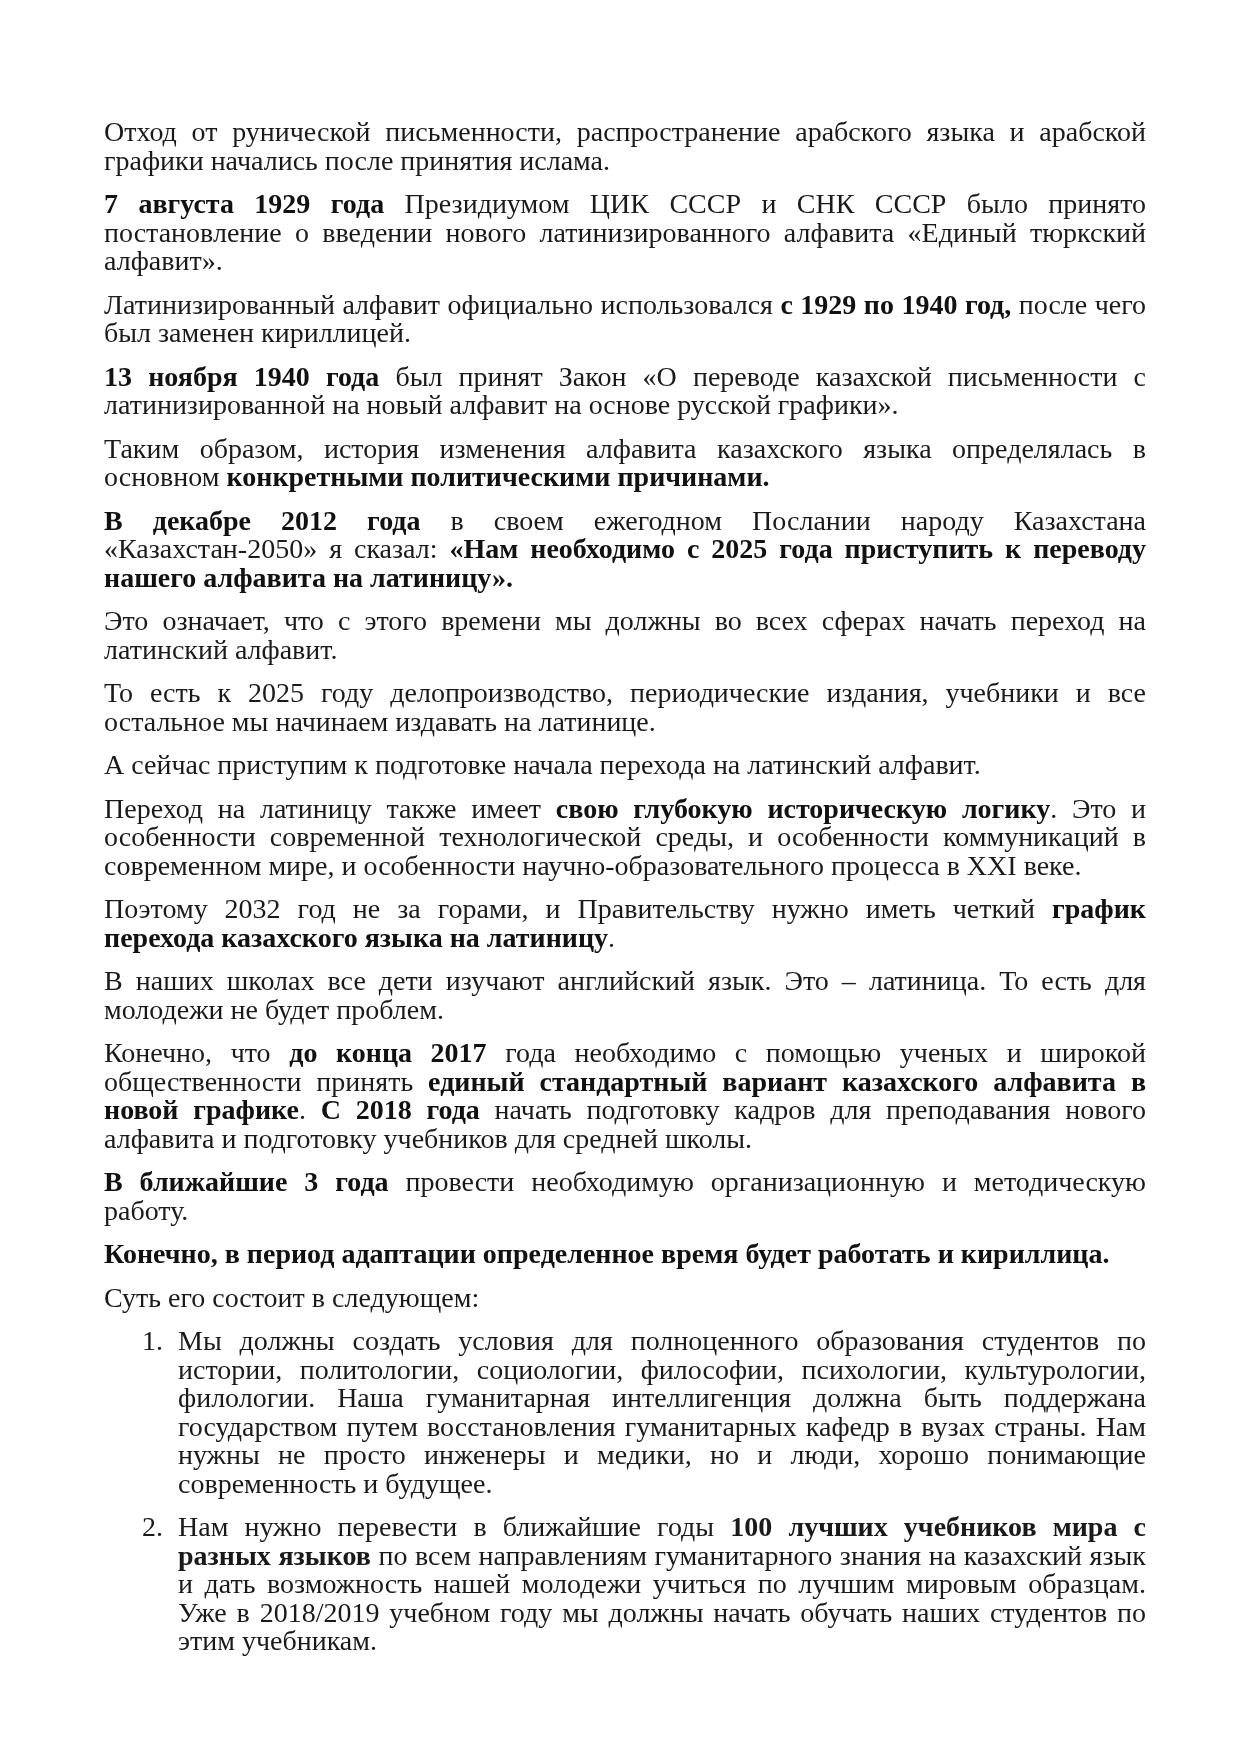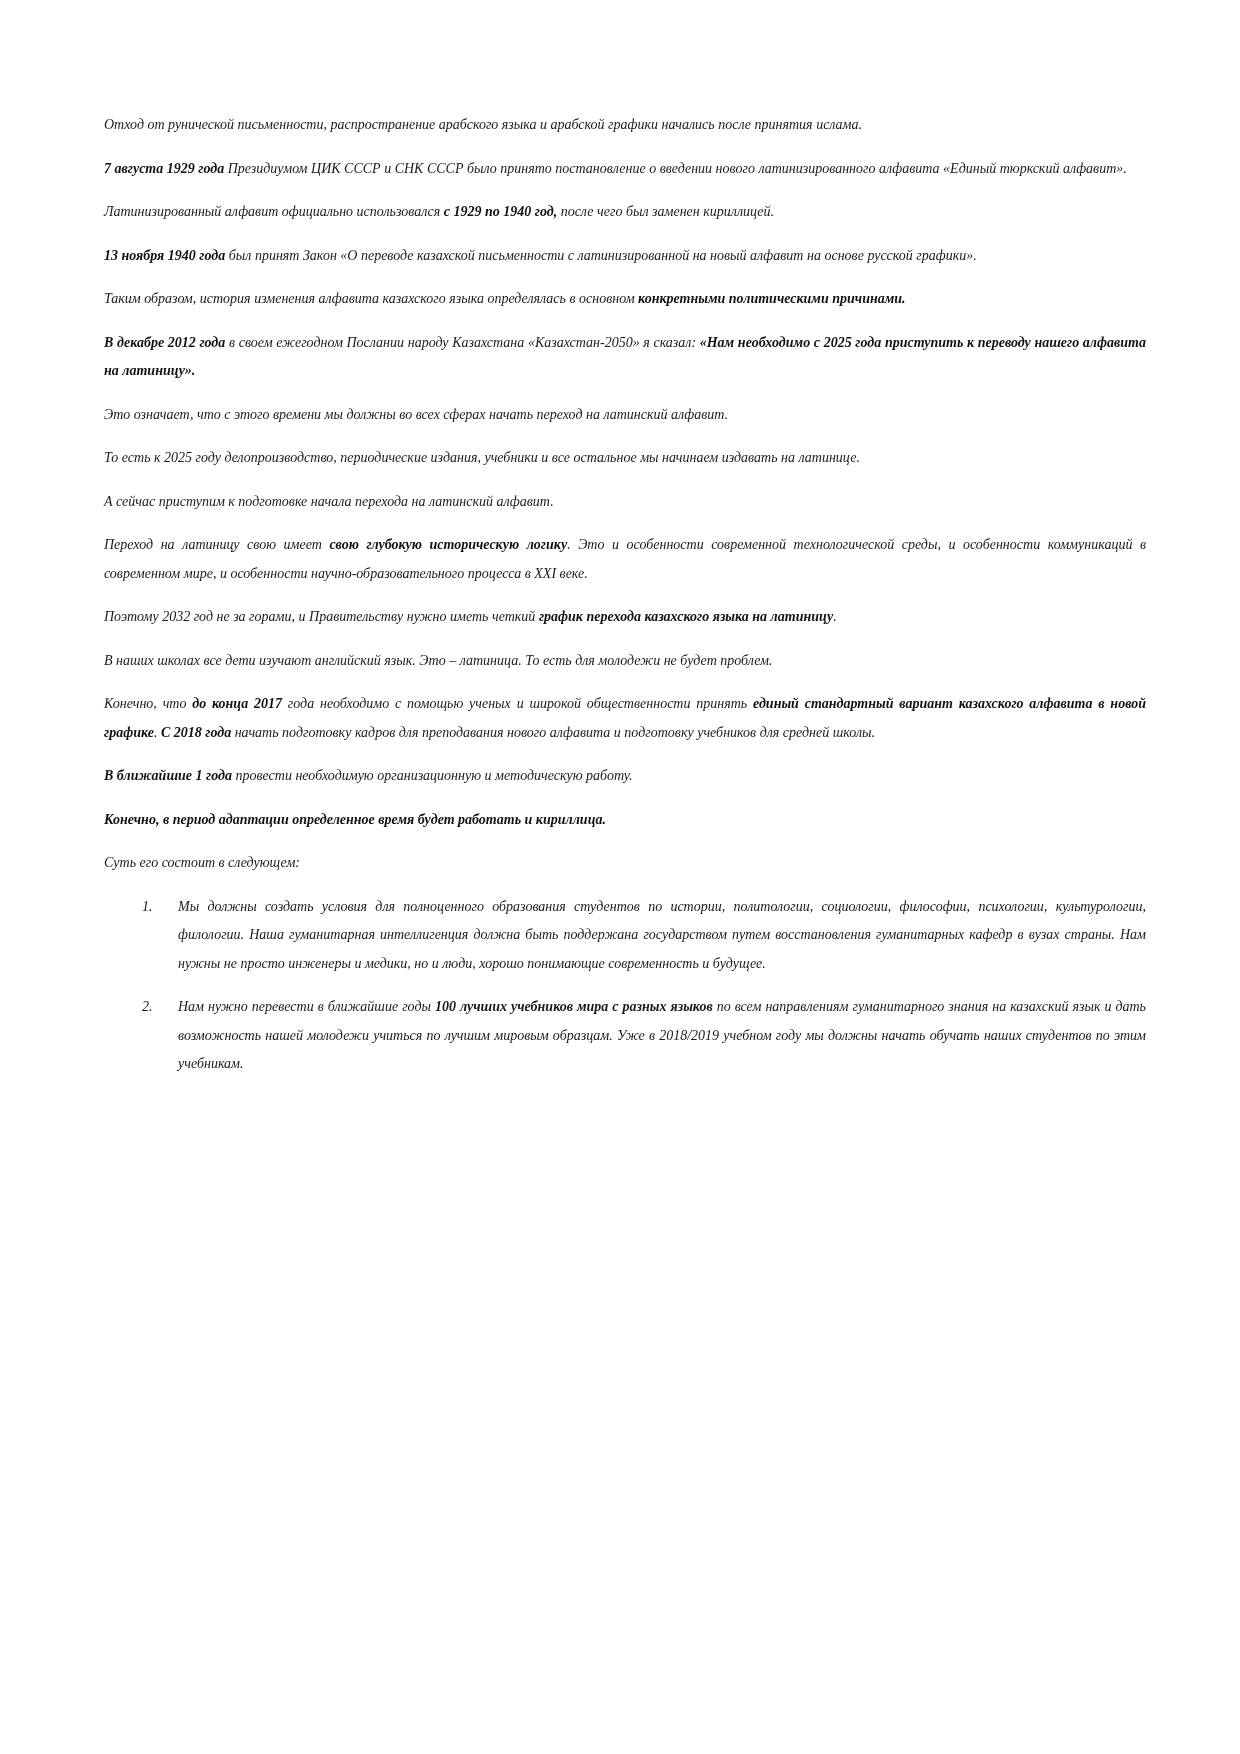--- a/index.html
+++ b/index.html
@@ -1,26 +1,25 @@
 <!DOCTYPE html>
 <html><head>
 <meta charset="utf-8">
 <style>
   html, body { margin: 0; padding: 0; background: #ffffff; }
   body { width: 1240px; height: 1754px; position: relative; overflow: hidden; }
   .page {
     position: absolute;
     left: 104px;
-    top: 111px;
+    top: 118px;
     width: 1042px;
     font-family: "Liberation Serif", "DejaVu Serif", serif;
-    font-size: 14px;
+    font-size: 28px;
     line-height: 28.5px;
     color: #1a1a1a;
-    font-style: italic;
   }
   .para {
     margin: 0 0 15px 0;
     text-align: justify;
     text-justify: inter-word;
   }
   .para b { font-weight: bold; color: #111; }
   .list {
     list-style: none;
     margin: 0;
@@ -45,25 +44,25 @@
   <div id="doc-body">
       <p class="para"><span>Отход от рунической письменности, распространение арабского языка и арабской графики начались после принятия ислама.</span></p>
       <p class="para"><b>7 августа 1929 года</b><span> Президиумом ЦИК СССР и СНК СССР было принято постановление о введении нового латинизированного алфавита «Единый тюркский алфавит».</span></p>
       <p class="para"><span>Латинизированный алфавит официально использовался </span><b>с 1929 по 1940 год,</b><span> после чего был заменен кириллицей.</span></p>
       <p class="para"><b>13 ноября 1940 года</b><span> был принят Закон «О переводе казахской письменности с латинизированной на новый алфавит на основе русской графики».</span></p>
       <p class="para"><span>Таким образом, история изменения алфавита казахского языка определялась в основном </span><b>конкретными политическими  причинами.</b></p>
       <p class="para"><b>В декабре 2012 года</b><span> в своем ежегодном Послании народу Казахстана «Казахстан-2050» я сказал: </span><b>«Нам необходимо с 2025 года приступить к переводу нашего алфавита на латиницу».</b></p>
       <p class="para"><span>Это означает, что с этого времени мы должны во всех сферах начать переход на латинский алфавит.</span></p>
       <p class="para"><span>То есть к 2025 году делопроизводство, периодические издания, учебники и все остальное мы начинаем издавать на латинице.</span></p>
       <p class="para"><span>А сейчас приступим к подготовке начала перехода на латинский алфавит.</span></p>
-      <p class="para"><span>Переход на латиницу свою имеет </span><b>свою глубокую историческую логику</b><span>. Это и особенности современной технологической среды, и особенности коммуникаций в современном мире, и особенности научно-образовательного процесса в XXI веке.</span></p>
+      <p class="para"><span>Переход на латиницу также имеет </span><b>свою глубокую историческую логику</b><span>. Это и особенности современной технологической среды, и особенности коммуникаций в современном мире, и особенности научно-образовательного процесса в XXI веке.</span></p>
       <p class="para"><span>Поэтому 2032 год не за горами, и Правительству нужно иметь четкий </span><b>график перехода казахского языка на латиницу</b><span>.</span></p>
       <p class="para"><span>В наших школах все дети изучают английский язык. Это – латиница. То есть для молодежи не будет проблем.</span></p>
       <p class="para"><span>Конечно, что </span><b>до конца 2017</b><span> года необходимо с помощью ученых и широкой общественности принять </span><b>единый стандартный вариант казахского алфавита в новой графике</b><span>. </span><b>С 2018 года</b><span> начать подготовку кадров для преподавания нового алфавита и подготовку учебников для средней школы.</span></p>
-      <p class="para"><b>В ближайшие 1 года</b><span> провести необходимую организационную и методическую работу.</span></p>
+      <p class="para"><b>В ближайшие 3 года</b><span> провести необходимую организационную и методическую работу.</span></p>
       <p class="para"><b>Конечно, в период адаптации определенное время будет работать и кириллица.</b></p>
       <p class="para"><span>Суть его состоит в следующем:</span></p>
     </div>
   <ol class="list" id="doc-list">
       <li class="list-item"><span class="list-num">1.</span><span>Мы должны создать условия для полноценного образования студентов по истории, политологии, социологии, философии, психологии, культурологии, филологии. Наша гуманитарная интеллигенция должна быть поддержана государством путем восстановления гуманитарных кафедр в вузах страны. Нам нужны не просто инженеры и медики, но и люди, хорошо понимающие современность и будущее.</span></li>
       <li class="list-item"><span class="list-num">2.</span><span>Нам нужно перевести в ближайшие годы </span><b>100 лучших учебников мира с разных языков</b><span> по всем направлениям гуманитарного знания на казахский язык и дать возможность нашей молодежи учиться по лучшим мировым образцам. Уже в 2018/2019 учебном году мы должны начать обучать наших студентов по этим учебникам.</span></li>
     </ol>
 </div>
 
 </body></html>

